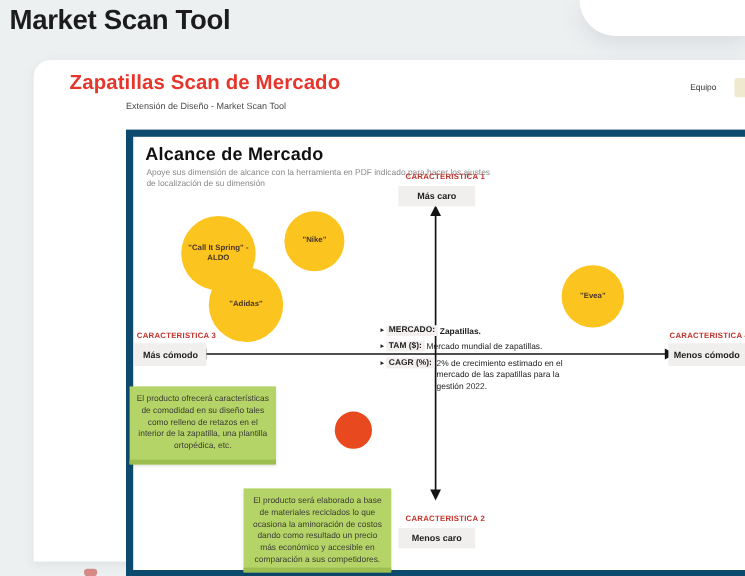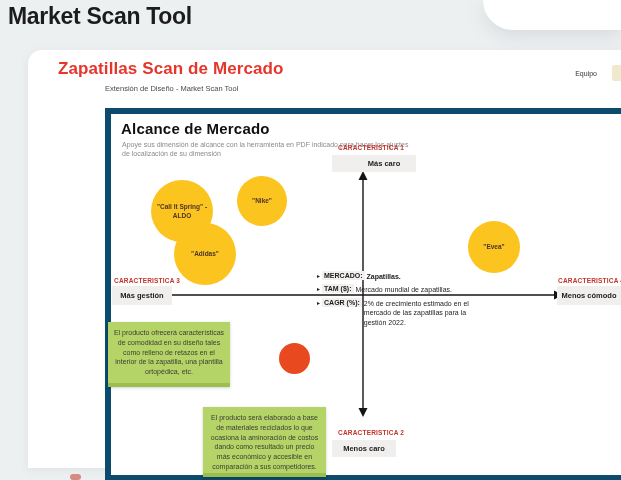--- a/index.html
+++ b/index.html
@@ -62,27 +62,27 @@
       <svg class="axes-svg" viewBox="0 0 512 361">
         <line x1="252" y1="64" x2="252" y2="296" stroke="#141414" stroke-width="1.4"></line>
         <line x1="59" y1="181" x2="445" y2="181" stroke="#141414" stroke-width="1.4"></line>
         <polygon points="252,57 247.5,66 256.5,66" fill="#141414"></polygon>
         <polygon points="252,303 247.5,294 256.5,294" fill="#141414"></polygon>
         <polygon points="52,181 61,176.5 61,185.5" fill="#141414"></polygon>
         <polygon points="452,181 443,176.5 443,185.5" fill="#141414"></polygon>
       </svg>
 
       <div class="axis-label" style="left:227px;top:30px;">CARACTERISTICA 1</div>
-      <div class="axis-box" style="left:221px;top:41px;width:64px;height:17px;padding-left:20px;">Más caro</div>
+      <div class="axis-box" style="left:221px;top:41px;width:64px;height:17px;">Más caro</div>
 
       <div class="axis-label" style="left:227px;top:315px;">CARACTERISTICA 2</div>
       <div class="axis-box" style="left:221px;top:326px;width:64px;height:17px;">Menos caro</div>
 
       <div class="axis-label" style="left:3px;top:163px;">CARACTERISTICA 3</div>
-      <div class="axis-box" style="left:1px;top:172px;width:60px;height:19px;">Más gestión</div>
+      <div class="axis-box" style="left:1px;top:172px;width:60px;height:19px;">Más cómodo</div>
 
       <div class="axis-label" style="left:447px;top:163px;">CARACTERISTICA 4</div>
       <div class="axis-box" style="left:446px;top:172px;width:64px;height:19px;">Menos cómodo</div>
 
       <div class="bubble" style="left:40px;top:66px;width:62px;height:62px;background:#fcc41f;">"Call It Spring" - ALDO</div>
       <div class="bubble" style="left:126px;top:62px;width:50px;height:50px;background:#fcc41f;">"Nike"</div>
       <div class="bubble" style="left:63px;top:109px;width:62px;height:62px;background:#fcc41f;">"Adidas"</div>
       <div class="bubble" style="left:357px;top:107px;width:52px;height:52px;background:#fcc41f;">"Evea"</div>
 
       <div class="dot" style="left:168px;top:229px;width:31px;height:31px;background:#e8491f;"></div>

